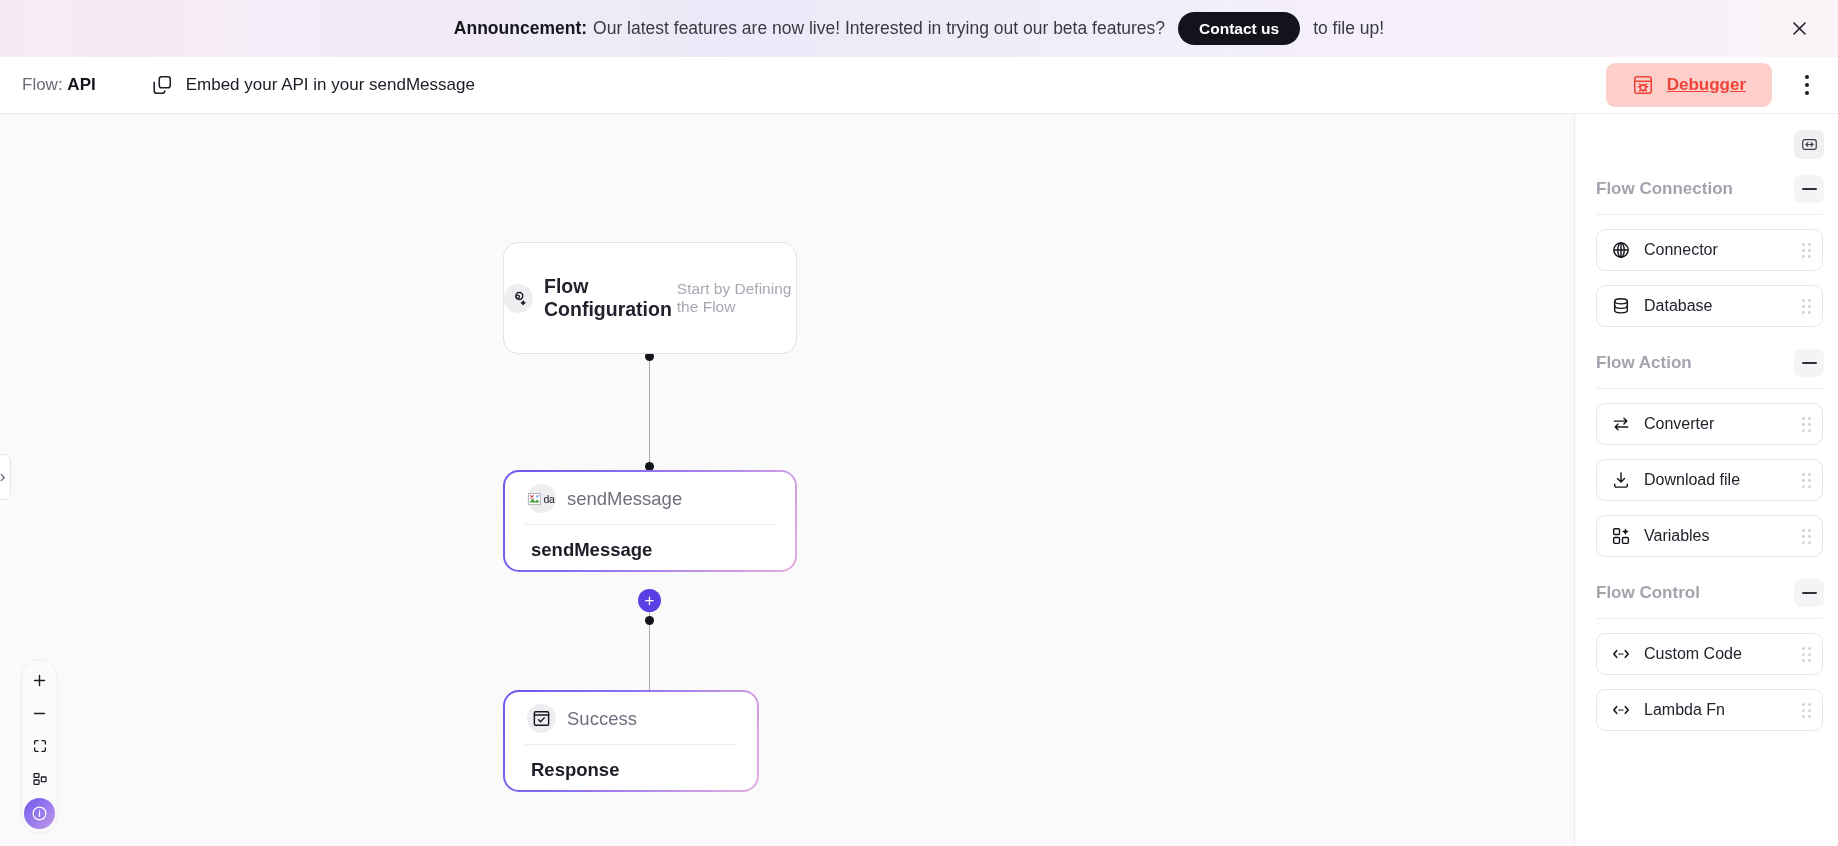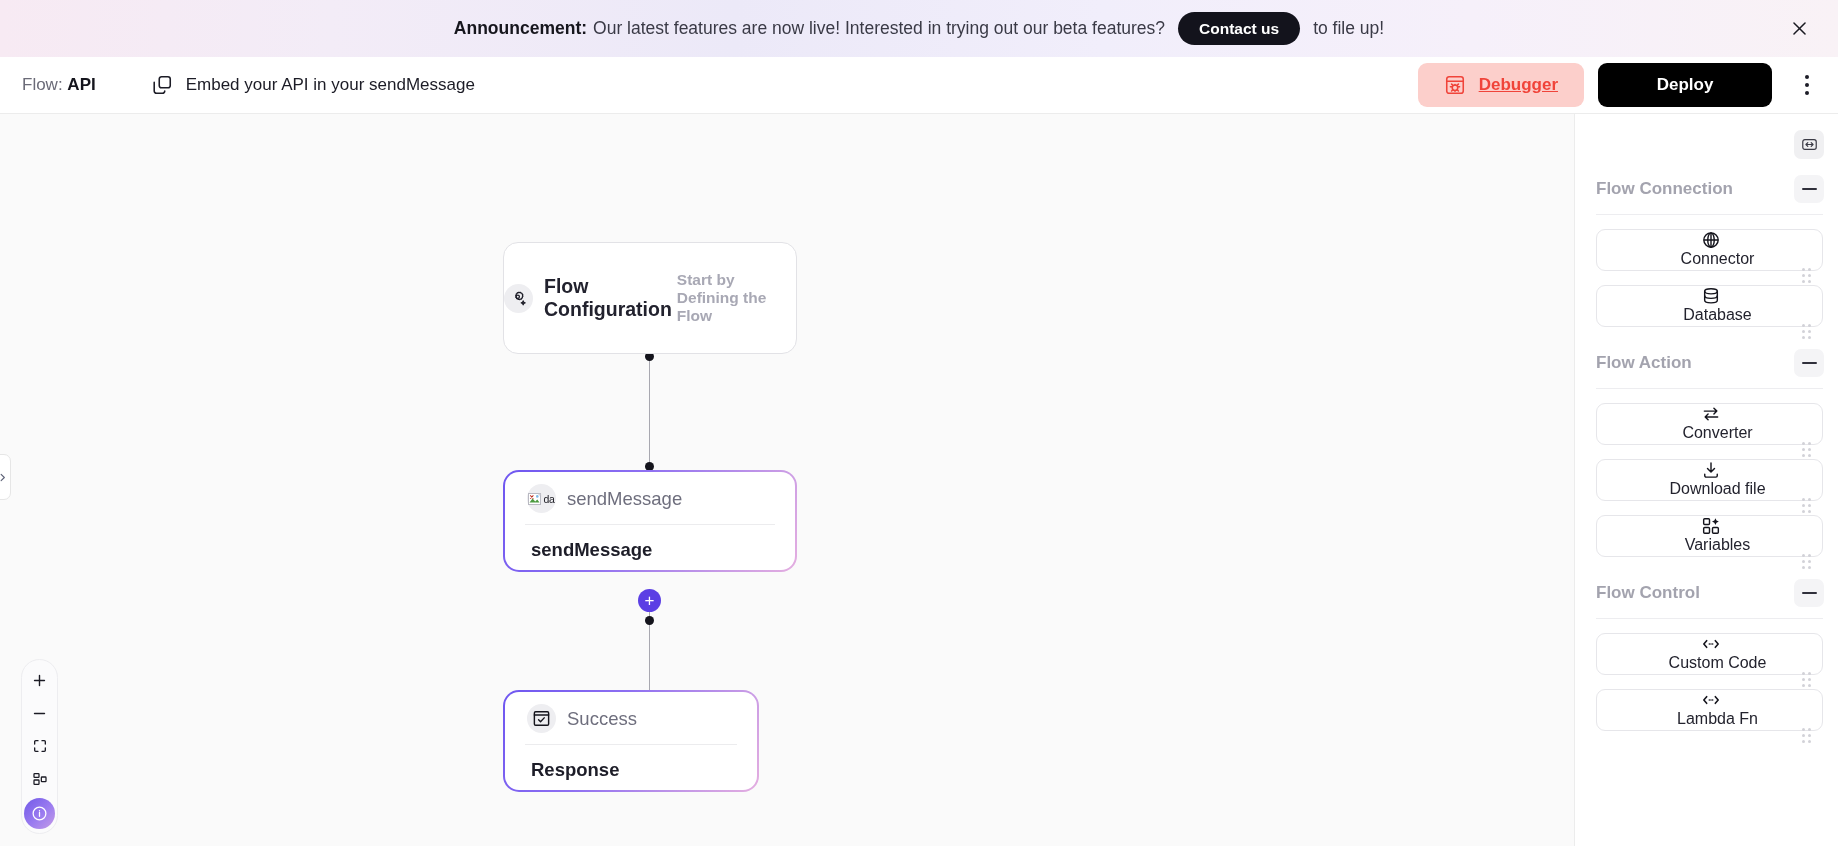--- a/index.html
+++ b/index.html
@@ -141,21 +141,21 @@
     height: 112px;
     border: 1px solid #e2e2e6;
     display: flex; flex-direction: row;
     align-items: center; justify-content: center;
     gap: 5px;
   }
   .node-start-title {
     display: flex; align-items: center; gap: 11px;
     font-size: 19.5px; font-weight: 700; color: #22222e;
   }
-  .node-start-sub { font-size: 15.5px; font-weight: 700; color: #a8a8b4; }
+  .node-start-sub { font-size: 15.5px; font-weight: 400; color: #a8a8b4; }
   .icon-circle {
     width: 29px; height: 29px; border-radius: 50%;
     background: #eeeef1;
     display: flex; align-items: center; justify-content: center;
     flex: 0 0 auto;
   }
 
   .node-grad {
     padding: 2px;
     background: linear-gradient(120deg,#6e56f0 0%, #8d6ff2 40%, #c79ae6 78%, #e4aee0 100%);
@@ -244,21 +244,20 @@
   .sec-rule { height: 1px; background: #ededf0; margin: 11px 15px 0 21px; }
   .item {
     margin: 14px 15px 0 21px;
     height: 42px;
     border: 1px solid #e6e6ea;
     border-radius: 9px;
     display: flex; align-items: center;
     padding: 0 11px 0 14px;
     cursor: pointer;
     background: #fff;
-    flex-direction: column;
   }
   .item-label { font-size: 16px; color: #23232e; margin-left: 13px; }
   .grip {
     margin-left: auto;
     display: grid; grid-template-columns: 3px 3px;
     gap: 3px; cursor: grab;
   }
   .grip i { width: 3px; height: 3px; background: #d2d2d8; border-radius: 50%; display:block; }
   .rpanel-bottom-pad { height: 26px; }
   svg { display: block; }
@@ -302,21 +301,20 @@
         <svg width="22" height="22" viewBox="0 0 24 24" fill="none" stroke="#f0443a" stroke-width="1.7" stroke-linecap="round" stroke-linejoin="round">
           <rect x="3" y="3" width="18" height="18" rx="2.5"></rect>
           <path d="M3 8h18"></path>
           <circle cx="12" cy="15" r="3"></circle>
           <path d="M12 11.4v.6M9 14h-2M17 14h-2M9.6 12.3 8.3 11M14.4 12.3 15.7 11M9.6 17.2 8.3 18.5M14.4 17.2 15.7 18.5M12 18v.8"></path>
         </svg>
       </span>
       <span>Debugger</span>
     </button>
 
-    <button class="btn-deploy">Deploy</button>
 
     <div class="kebab">
       <i></i>
         <i></i>
         <i></i>
     </div>
   </div>
 </div>
 
 <div class="main">

